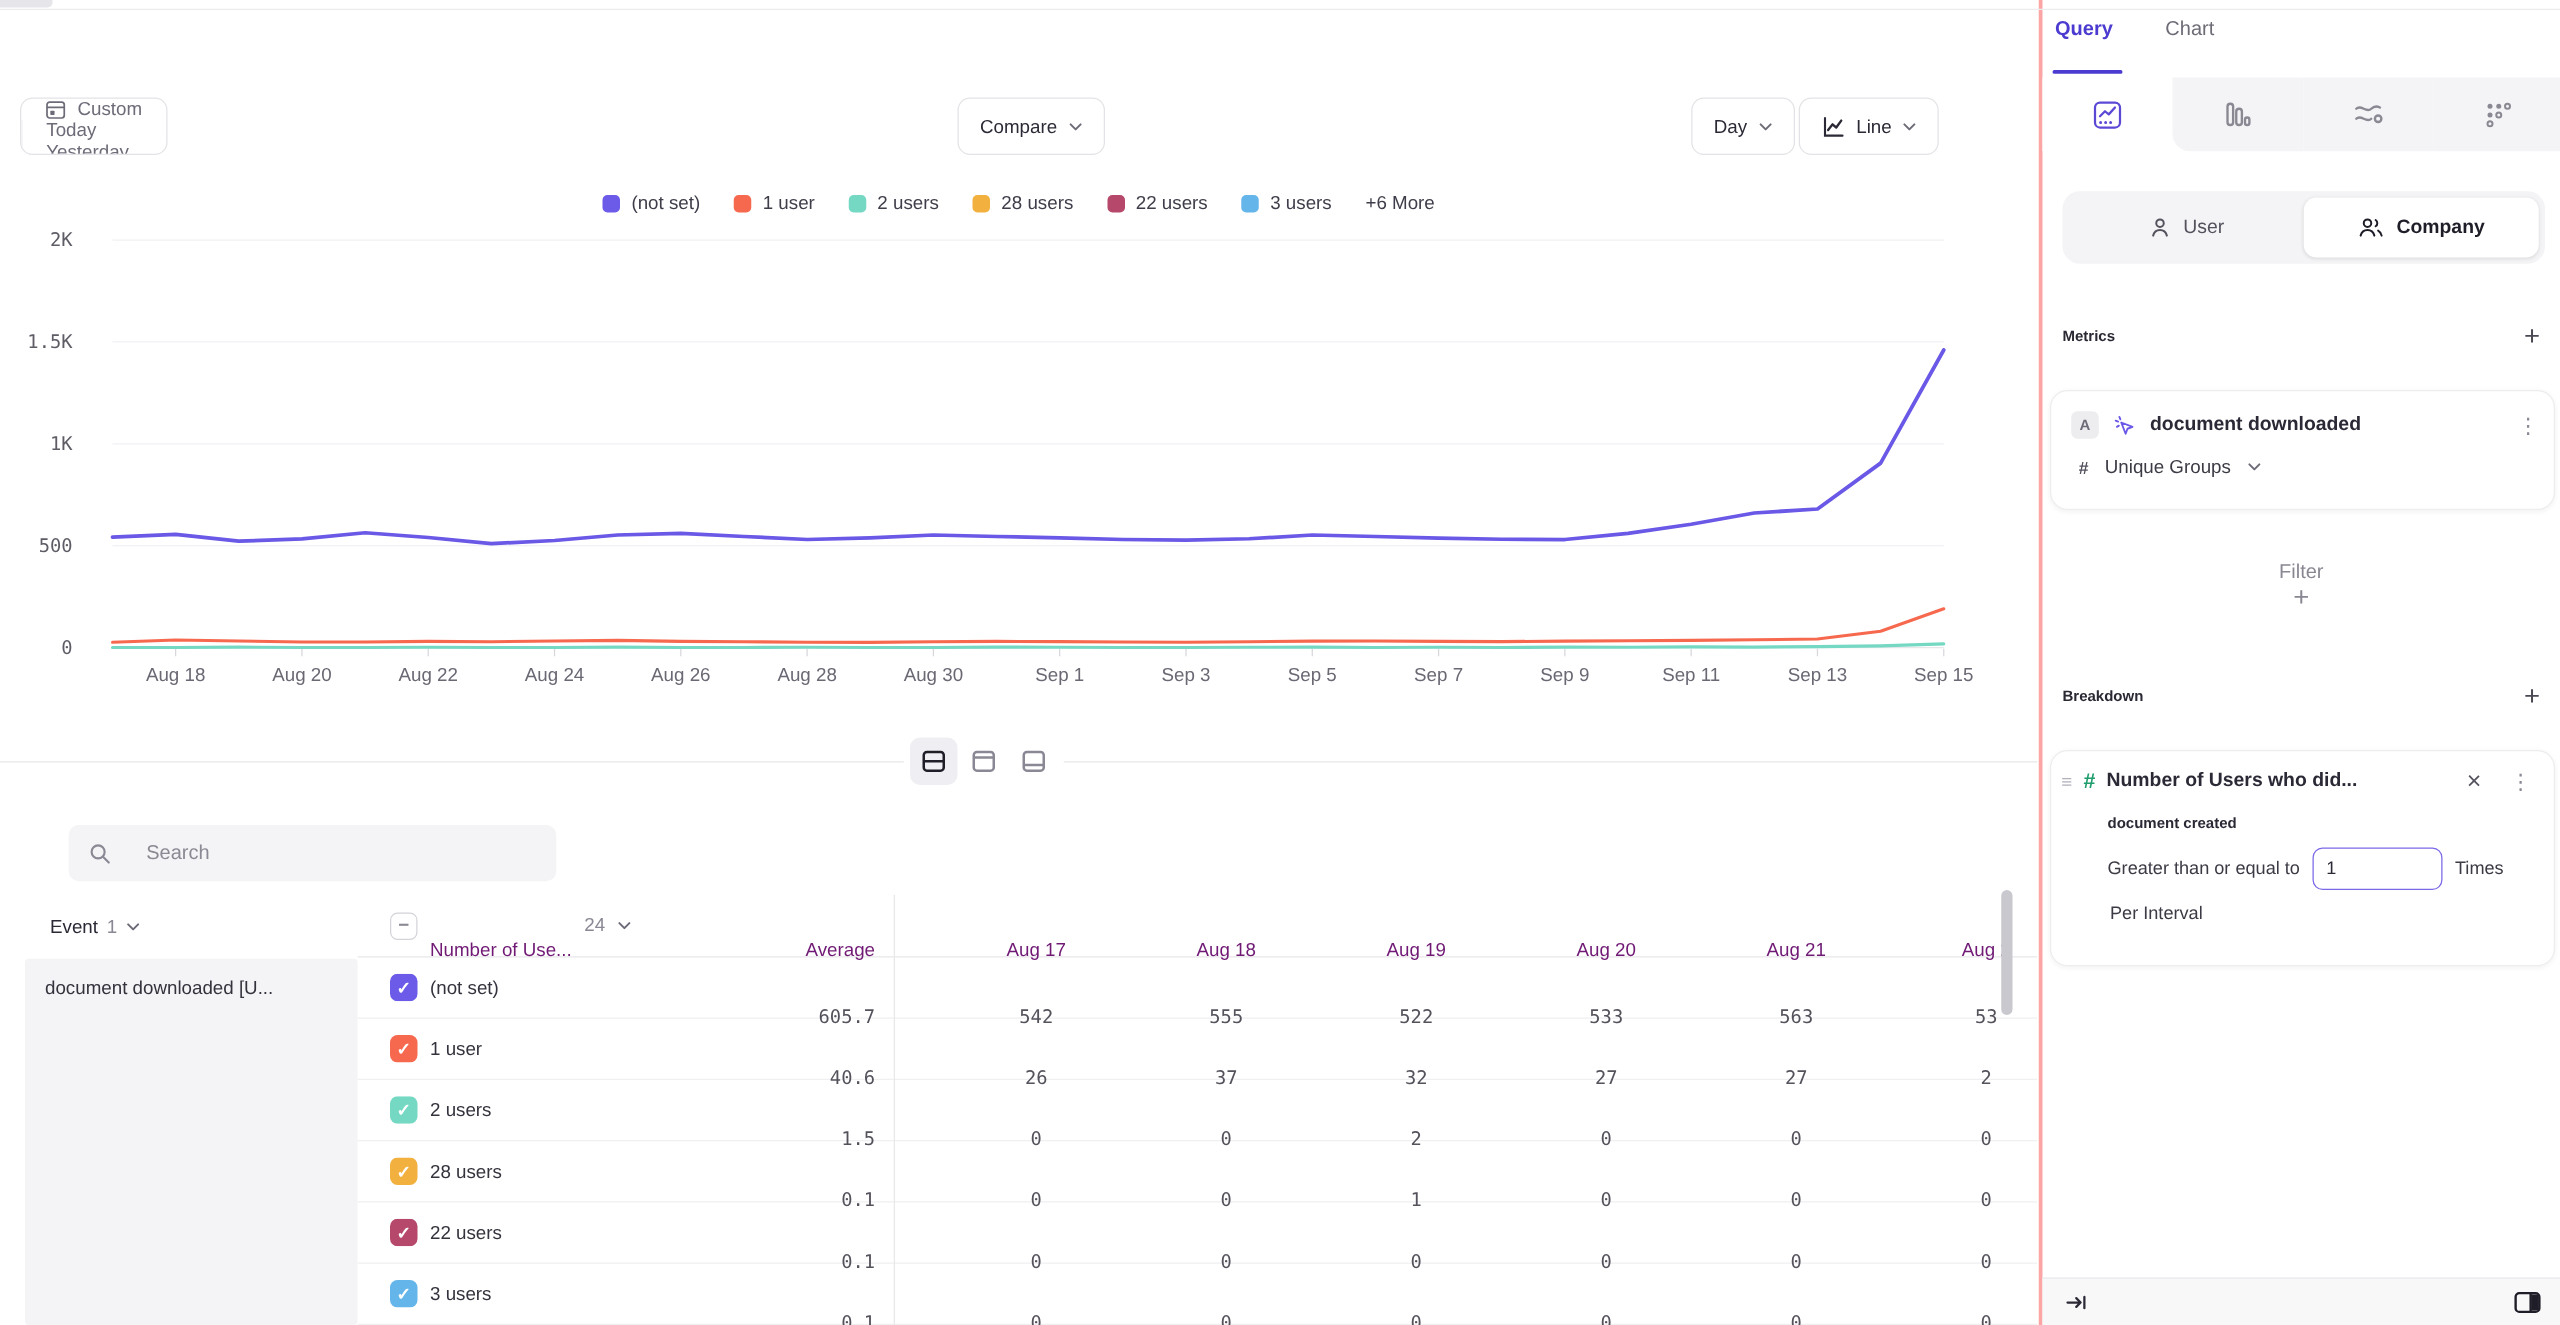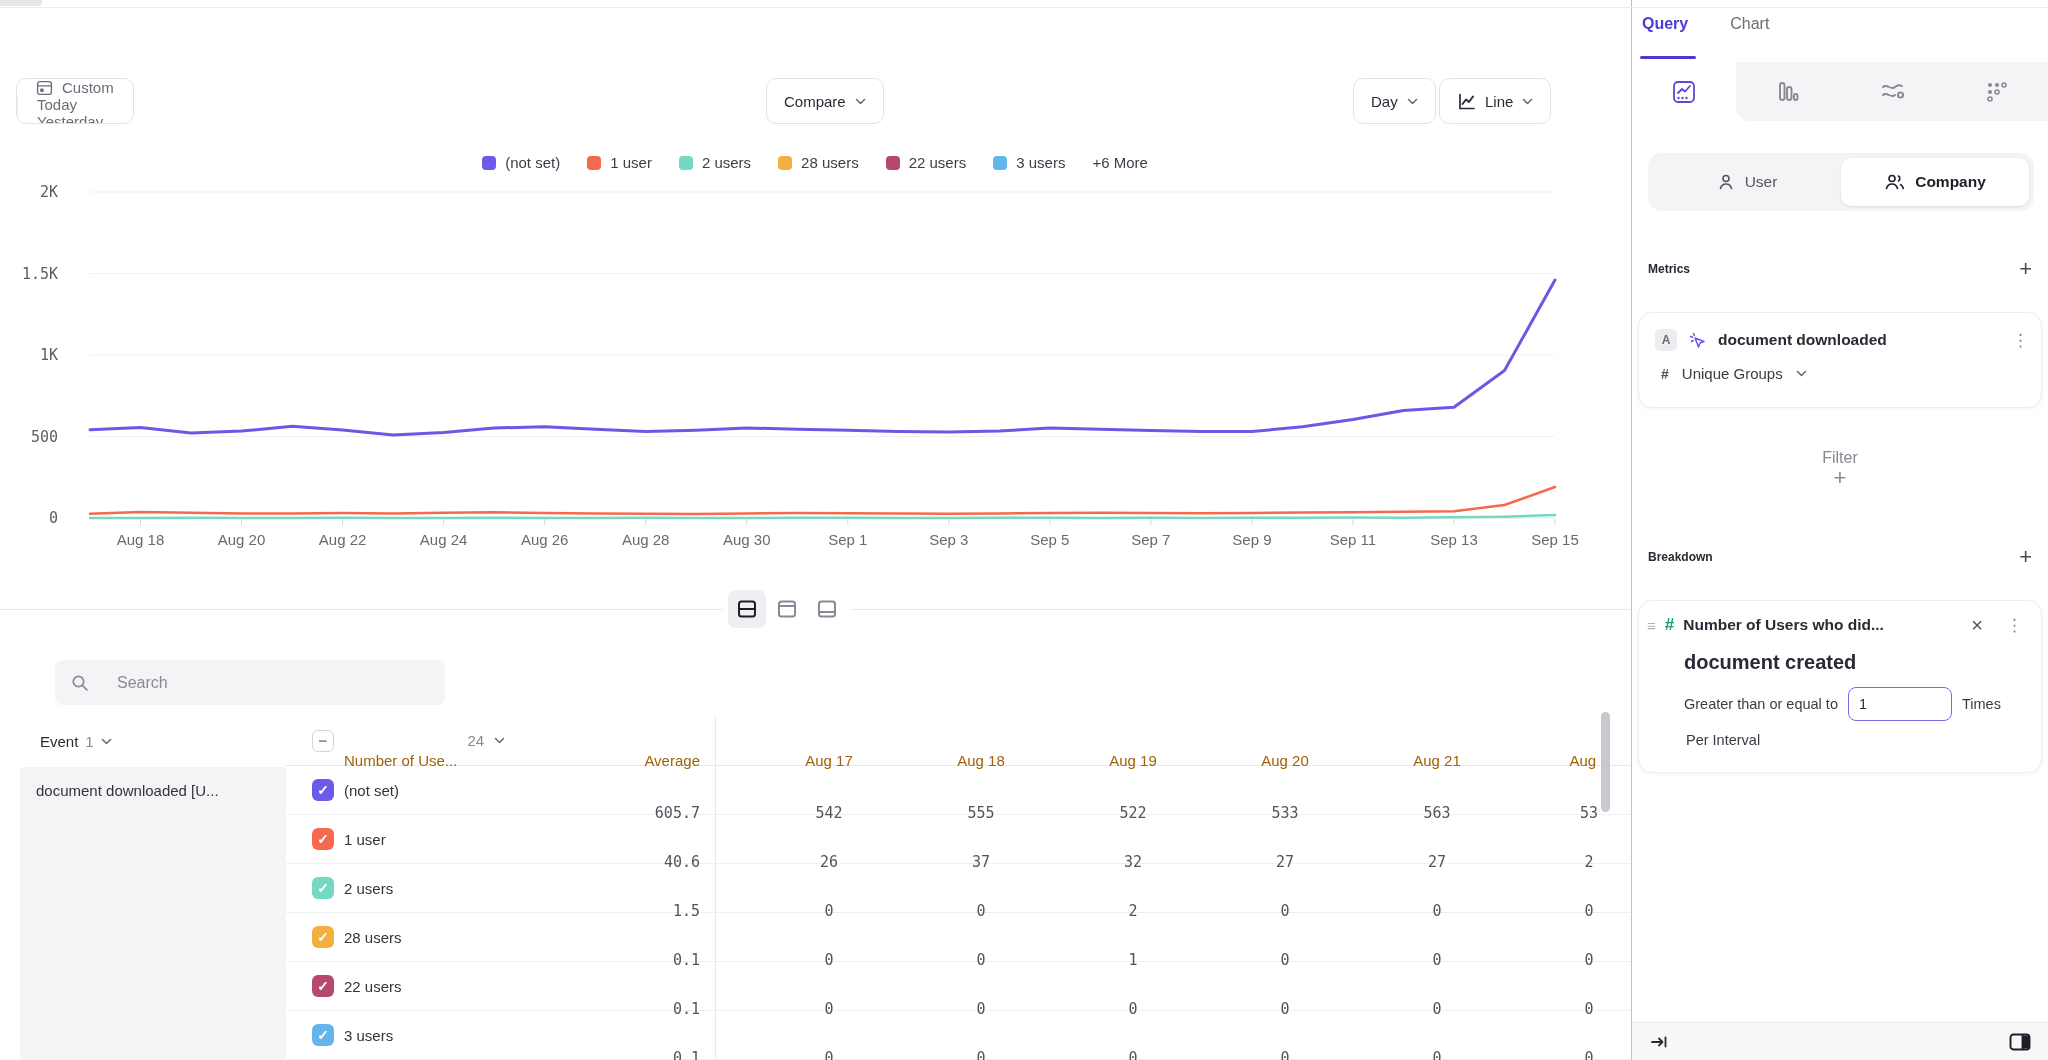--- a/index.html
+++ b/index.html
@@ -53,32 +53,32 @@
   .event-panel{position:absolute;left:20px;top:767px;width:266px;height:293px;background:#f4f4f6;border-radius:3px;
       padding:15px 16px;box-sizing:border-box;font-size:15px;color:#34323c;white-space:nowrap;overflow:hidden;}
   .table-right{position:absolute;left:286px;top:716px;width:1344px;height:344px;overflow:hidden;}
   .trow{display:grid;grid-template-columns:274px 140px 53px repeat(6,152px);height:49px;align-items:center;
       border-bottom:1px solid #f0eff2;box-sizing:border-box;}
   .trow.thead{height:50px;border-bottom:1px solid #e8e7ea;}
   .cell{overflow:hidden;white-space:nowrap;}
   .series-cell{display:flex;align-items:center;gap:10px;padding-left:26px;}
   .avg-cell{text-align:right;}
   .date-cell{text-align:center;}
-  .th{font-size:15px;color:#a16207;margin-top:40px;}
+  .th{font-size:15px;color:#701a75;margin-top:40px;}
   .th-count{color:#8a8894;font-size:15px;}
   .num{font-size:15px;color:#55525c;margin-top:46px;}
   .cb{width:22px;height:22px;border-radius:6px;display:flex;align-items:center;justify-content:center;
       color:#fff;font-size:14px;font-weight:bold;flex:none;cursor:pointer;box-sizing:border-box;}
   .cb.indet{background:#fff;border:1.5px solid #d4d3d9;color:#8a8894;font-size:15px;}
   .row-label{font-size:15px;color:#34323c;}
   .vdiv{position:absolute;left:715px;top:716px;width:1px;height:344px;background:#e8e7ea;}
   .scroll-pill{position:absolute;left:1601px;top:712px;width:9px;height:100px;background:#c9c8ce;border-radius:5px;}
 
   
-  .panel{position:absolute;left:1631px;top:0;width:417px;height:1060px;border-left:1px solid #fca5a5;
+  .panel{position:absolute;left:1631px;top:0;width:417px;height:1060px;border-left:3px solid #fca5a5;
       box-sizing:border-box;background:#fff;}
   .p-tabs{position:absolute;top:15px;left:10px;display:flex;gap:42px;font-size:16px;}
   .p-tab{color:#6e6b76;cursor:pointer;}
   .p-tab.active{color:#4b3bd0;font-weight:bold;}
   .p-underline{position:absolute;top:56px;left:8px;width:56px;height:3px;border-radius:2px;background:#4b3bd0;}
   .icon-strip{position:absolute;top:62px;left:0;width:417px;height:59px;display:flex;}
   .icon-cell{flex:1;display:flex;align-items:center;justify-content:center;cursor:pointer;background:#f4f4f6;}
   .icon-cell.active{background:#fff;}
   .icon-cell.first-gray{border-radius:0 0 0 14px;}
   .scope{position:absolute;top:153px;left:16px;width:386px;height:58px;background:#f4f3f5;border-radius:14px;
@@ -97,21 +97,21 @@
       display:flex;align-items:center;justify-content:center;flex:none;}
   .m-event{font-size:15.5px;font-weight:bold;color:#2b2935;flex:1;}
   .kebab{color:#8a8894;font-size:17px;cursor:pointer;line-height:1;}
   .m-row2{display:flex;align-items:center;gap:13px;padding:14px 0 0 22px;font-size:15px;color:#3c3a44;}
   .hash-gray{color:#55525e;font-weight:bold;font-size:14px;}
   .b-row1{display:flex;align-items:center;padding:14px 12px 0 8px;gap:9px;}
   .drag{color:#b3b1bb;font-size:15px;line-height:1;cursor:grab;}
   .hash-green{color:#1f9d6d;font-weight:bold;font-size:17px;}
   .b-title{font-size:15.5px;font-weight:bold;color:#2b2935;flex:1;white-space:nowrap;overflow:hidden;}
   .close-x{color:#55525e;font-size:20px;line-height:1;cursor:pointer;}
-  .b-row2{padding:16px 0 0 45px;font-size:20px;font-weight:bold;color:#2b2935;}
+  .b-row2{padding:16px 0 0 45px;font-size:12px;font-weight:bold;color:#2b2935;}
   .b-row3{display:flex;align-items:center;gap:10px;padding:13px 10px 0 45px;font-size:14.5px;color:#3c3a44;}
   .b-input{width:104px;height:34px;border:1.5px solid #7a68e8;border-radius:8px;font-size:14.5px;color:#2b2935;
       padding:0 10px;box-sizing:border-box;outline:none;font-family:"Liberation Sans",sans-serif;}
   .b-row4{padding:11px 0 0 47px;font-size:14.5px;color:#3c3a44;}
   .p-footer{position:absolute;left:0;bottom:0;width:417px;height:38px;background:#f8f8f9;border-top:1px solid #e9e8ec;
       display:flex;align-items:center;justify-content:space-between;padding:0 18px;box-sizing:border-box;}
   .icon-btn{display:flex;align-items:center;cursor:pointer;}
 </style>
 </head>
 <body>

